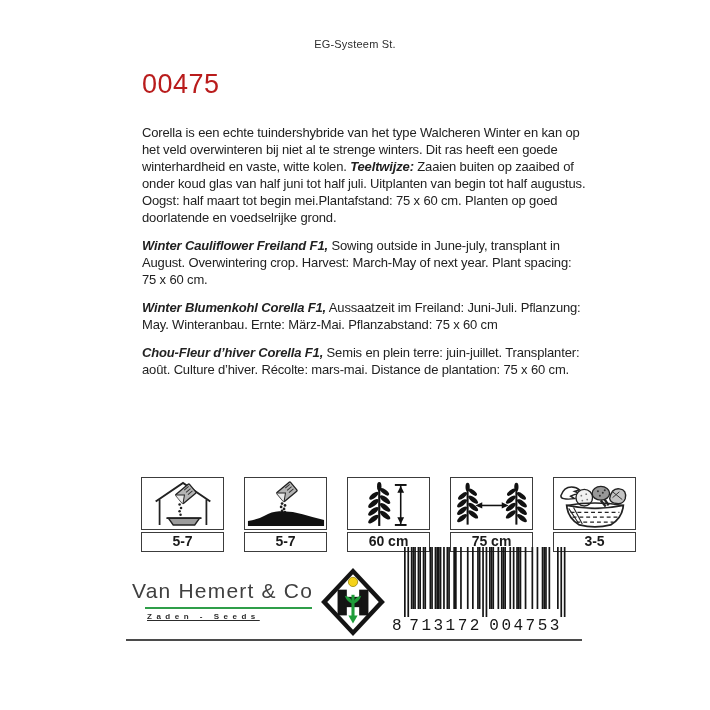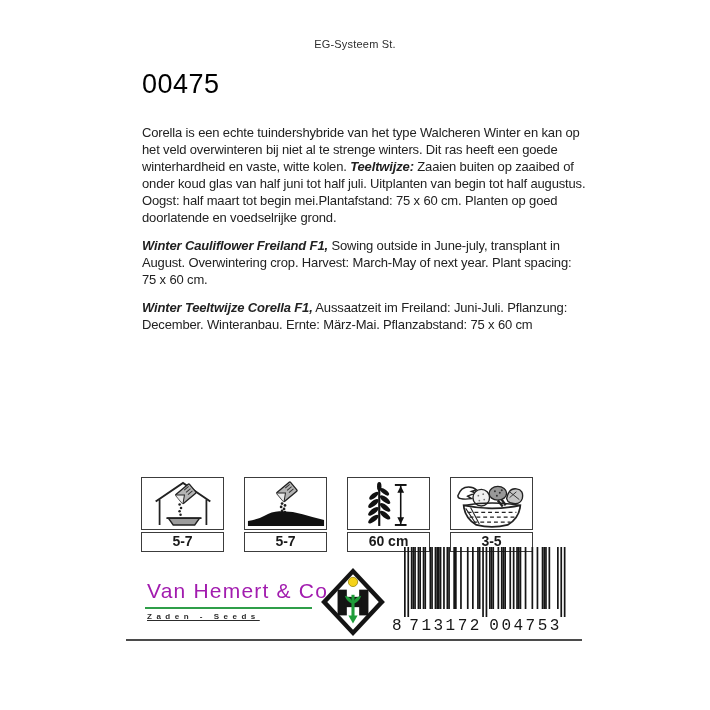--- a/index.html
+++ b/index.html
@@ -6,21 +6,21 @@
   .sheet{
     position:relative;width:710px;height:710px;background:#ffffff;overflow:hidden;
     font-family:"Liberation Sans",sans-serif;color:#1e1e1e;border-radius:10px;
   }
   .eg-label{
     position:absolute;top:38px;left:0;right:0;text-align:center;
     font-size:11px;color:#2e2e2e;letter-spacing:.2px;
   }
   .article-number{
     position:absolute;top:69px;left:142px;
-    font-size:27px;font-weight:500;letter-spacing:.5px;color:#000000;
+    font-size:27px;font-weight:500;letter-spacing:.5px;color:#b91c1c;
   }
   .textblock{position:absolute;left:142px;top:124px;width:446px;}
   .textblock h1{
     margin:0 0 3px 0;font-size:13.5px;font-weight:700;letter-spacing:-.1px;
   }
   .textblock p{
     margin:0;font-size:13px;line-height:17px;letter-spacing:-.15px;color:#222;
   }
   .textblock p + p{margin-top:11px;}
   .textblock b{font-weight:700;font-style:italic;}
@@ -31,22 +31,22 @@
     box-sizing:border-box;width:83px;height:53px;border:1.5px solid #3c3c3c;
     background:#fff;display:flex;align-items:center;justify-content:center;
   }
   .picto-label{
     box-sizing:border-box;width:83px;height:20px;border:1.5px solid #3c3c3c;
     margin-top:2px;text-align:center;font-size:14px;font-weight:700;
     line-height:17px;color:#1b1b1b;background:#fff;
   }
 
   .brand-name{
-    position:absolute;left:147px;top:579px;font-size:21px;letter-spacing:1.2px;
-    color:#a21caf;font-weight:400;white-space:nowrap;
+    position:absolute;left:132px;top:579px;font-size:21px;letter-spacing:1.2px;
+    color:#404040;font-weight:400;white-space:nowrap;
   }
   .brand-underline{
     position:absolute;left:145px;top:607px;width:167px;height:2px;background:#2f9e49;
   }
   .brand-tagline{
     position:absolute;left:147px;top:612px;font-size:8px;font-weight:700;
     letter-spacing:4.5px;color:#2c2c2c;white-space:nowrap;text-decoration:underline;
   }
   .logo-diamond{position:absolute;left:320px;top:567px;width:66px;height:70px;}
   .barcode{position:absolute;left:390px;top:547px;width:180px;height:88px;}
@@ -59,21 +59,22 @@
 <body>
 
 <div class="sheet">
 
   <div class="eg-label">EG-Systeem St.</div>
   <div class="article-number">00475</div>
 
   <div class="textblock">
     <p><span>Corella is een echte tuindershybride van het type Walcheren Winter en kan op het veld overwinteren bij niet al te strenge winters. Dit ras heeft een goede winterhardheid en vaste, witte kolen. </span><b>Teeltwijze:</b><span> Zaaien buiten op zaaibed of onder koud glas van half juni tot half juli. Uitplanten van begin tot half augustus. Oogst: half maart tot begin mei.Plantafstand: 75 x 60 cm. Planten op goed doorlatende en voedselrijke grond.</span></p>
     <p><b>Winter Cauliflower Freiland F1,</b><span> Sowing outside in June-july, transplant in August. Overwintering crop. Harvest: March-May of next year. Plant spacing: 75 x 60 cm.</span></p>
-    <p><b>Winter Teeltwijze Corella F1,</b><span> Aussaatzeit im Freiland: Juni-Juli. Pflanzung: December. Winteranbau. Ernte: März-Mai. Pflanzabstand: 75 x 60 cm</span></p>
+    <p><b>Winter Blumenkohl Corella F1,</b><span> Aussaatzeit im Freiland: Juni-Juli. Pflanzung: May. Winteranbau. Ernte: März-Mai. Pflanzabstand: 75 x 60 cm</span></p>
+    <p><b>Chou-Fleur d’hiver Corella F1,</b><span> Semis en plein terre: juin-juillet. Transplanter: août. Culture d’hiver. Récolte: mars-mai. Distance de plantation: 75 x 60 cm.</span></p>
   </div>
 
   <svg width="0" height="0" style="position:absolute" aria-hidden="true">
     <defs>
       <g id="plant-sprig">
         <path d="M0 47 L0 7" stroke="#111" stroke-width="2.2" fill="none"></path>
         <ellipse cx="-6" cy="40" rx="6.5" ry="2.6" fill="#111" transform="rotate(-38 -6 40)"></ellipse>
         <ellipse cx="-6" cy="32" rx="6.5" ry="2.6" fill="#111" transform="rotate(-38 -6 32)"></ellipse>
         <ellipse cx="-6" cy="24" rx="6.5" ry="2.6" fill="#111" transform="rotate(-38 -6 24)"></ellipse>
         <ellipse cx="-5.5" cy="16" rx="5.8" ry="2.4" fill="#111" transform="rotate(-38 -5.5 16)"></ellipse>
@@ -137,20 +138,32 @@
           <line x1="53" y1="6" x2="53" y2="47" stroke="#111" stroke-width="1.6"></line>
           <line x1="47" y1="6" x2="59" y2="6" stroke="#111" stroke-width="2"></line>
           <line x1="47" y1="47" x2="59" y2="47" stroke="#111" stroke-width="2"></line>
           <polygon points="53,7 49.5,14 56.5,14" fill="#111"></polygon>
           <polygon points="53,46 49.5,39 56.5,39" fill="#111"></polygon>
         </svg>
       </div>
       <div class="picto-label">60 cm</div>
     </div>
 
+    <div class="picto">
+      <div class="picto-img">
+        <svg width="80" height="50" viewBox="0 0 82 51">
+          <use href="#plant-sprig" transform="translate(16,2) scale(0.95)"></use>
+          <use href="#plant-sprig" transform="translate(66,2) scale(-0.95,0.95)"></use>
+          <line x1="27" y1="27" x2="55" y2="27" stroke="#111" stroke-width="1.6"></line>
+          <polygon points="24,27 31,23.8 31,30.2" fill="#111"></polygon>
+          <polygon points="58,27 51,23.8 51,30.2" fill="#111"></polygon>
+        </svg>
+      </div>
+      <div class="picto-label">75 cm</div>
+    </div>
 
     <div class="picto">
       <div class="picto-img">
         <svg width="80" height="50" viewBox="0 0 82 51">
           <path d="M6 17 Q9 8 17 8 Q22 8 25 11 L20 12.5 L26 15 Q20 15 16 17.5 L20 20 Q13 21 9 20 Q6 19.5 6 17 Z" fill="#fff" stroke="#222" stroke-width="1.5"></path>
           <circle cx="30" cy="19" r="8.5" fill="#f1f1f1" stroke="#222" stroke-width="1.4"></circle>
           <circle cx="27" cy="17" r="0.9" fill="#777"></circle>
             <circle cx="32" cy="15.5" r="0.9" fill="#777"></circle>
           <circle cx="33" cy="21" r="0.9" fill="#777"></circle>
             <circle cx="28" cy="22" r="0.9" fill="#777"></circle>

